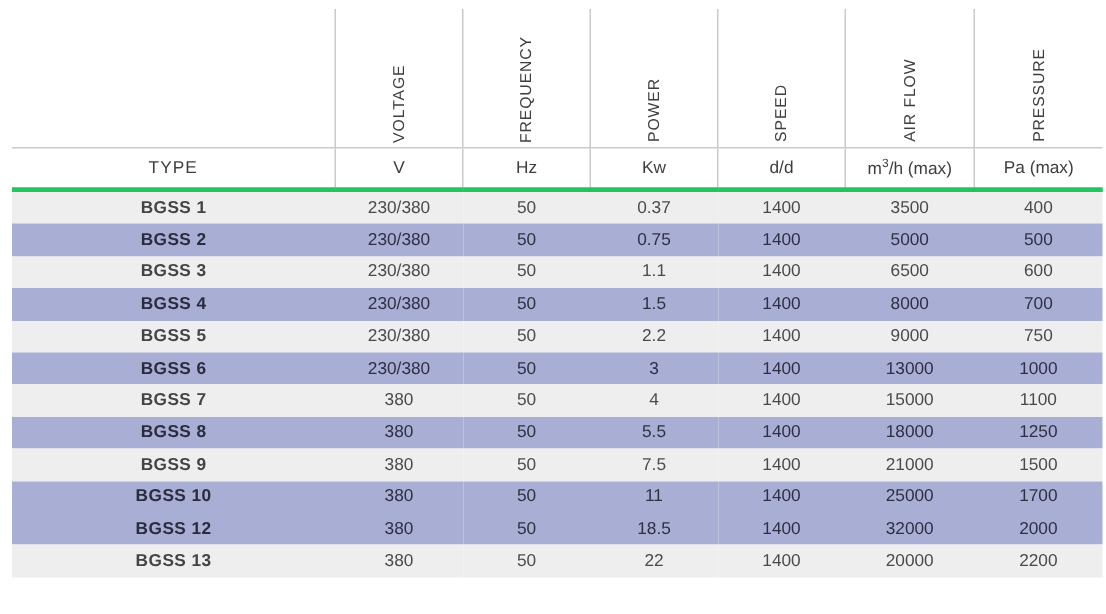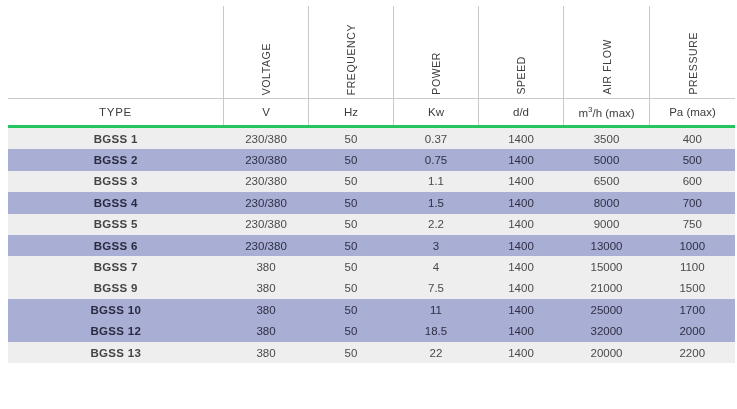--- a/index.html
+++ b/index.html
@@ -215,20 +215,29 @@
         </tr>
         <tr class="row-light">
           <td class="first-col">BGSS 7</td>
           <td>380</td>
           <td>50</td>
           <td>4</td>
           <td>1400</td>
           <td>15000</td>
           <td>1100</td>
         </tr>
+        <tr class="row-dark">
+          <td class="first-col">BGSS 8</td>
+          <td>380</td>
+          <td>50</td>
+          <td>5.5</td>
+          <td>1400</td>
+          <td>18000</td>
+          <td>1250</td>
+        </tr>
         <tr class="row-light">
           <td class="first-col">BGSS 9</td>
           <td>380</td>
           <td>50</td>
           <td>7.5</td>
           <td>1400</td>
           <td>21000</td>
           <td>1500</td>
         </tr>
         <tr class="row-dark">

